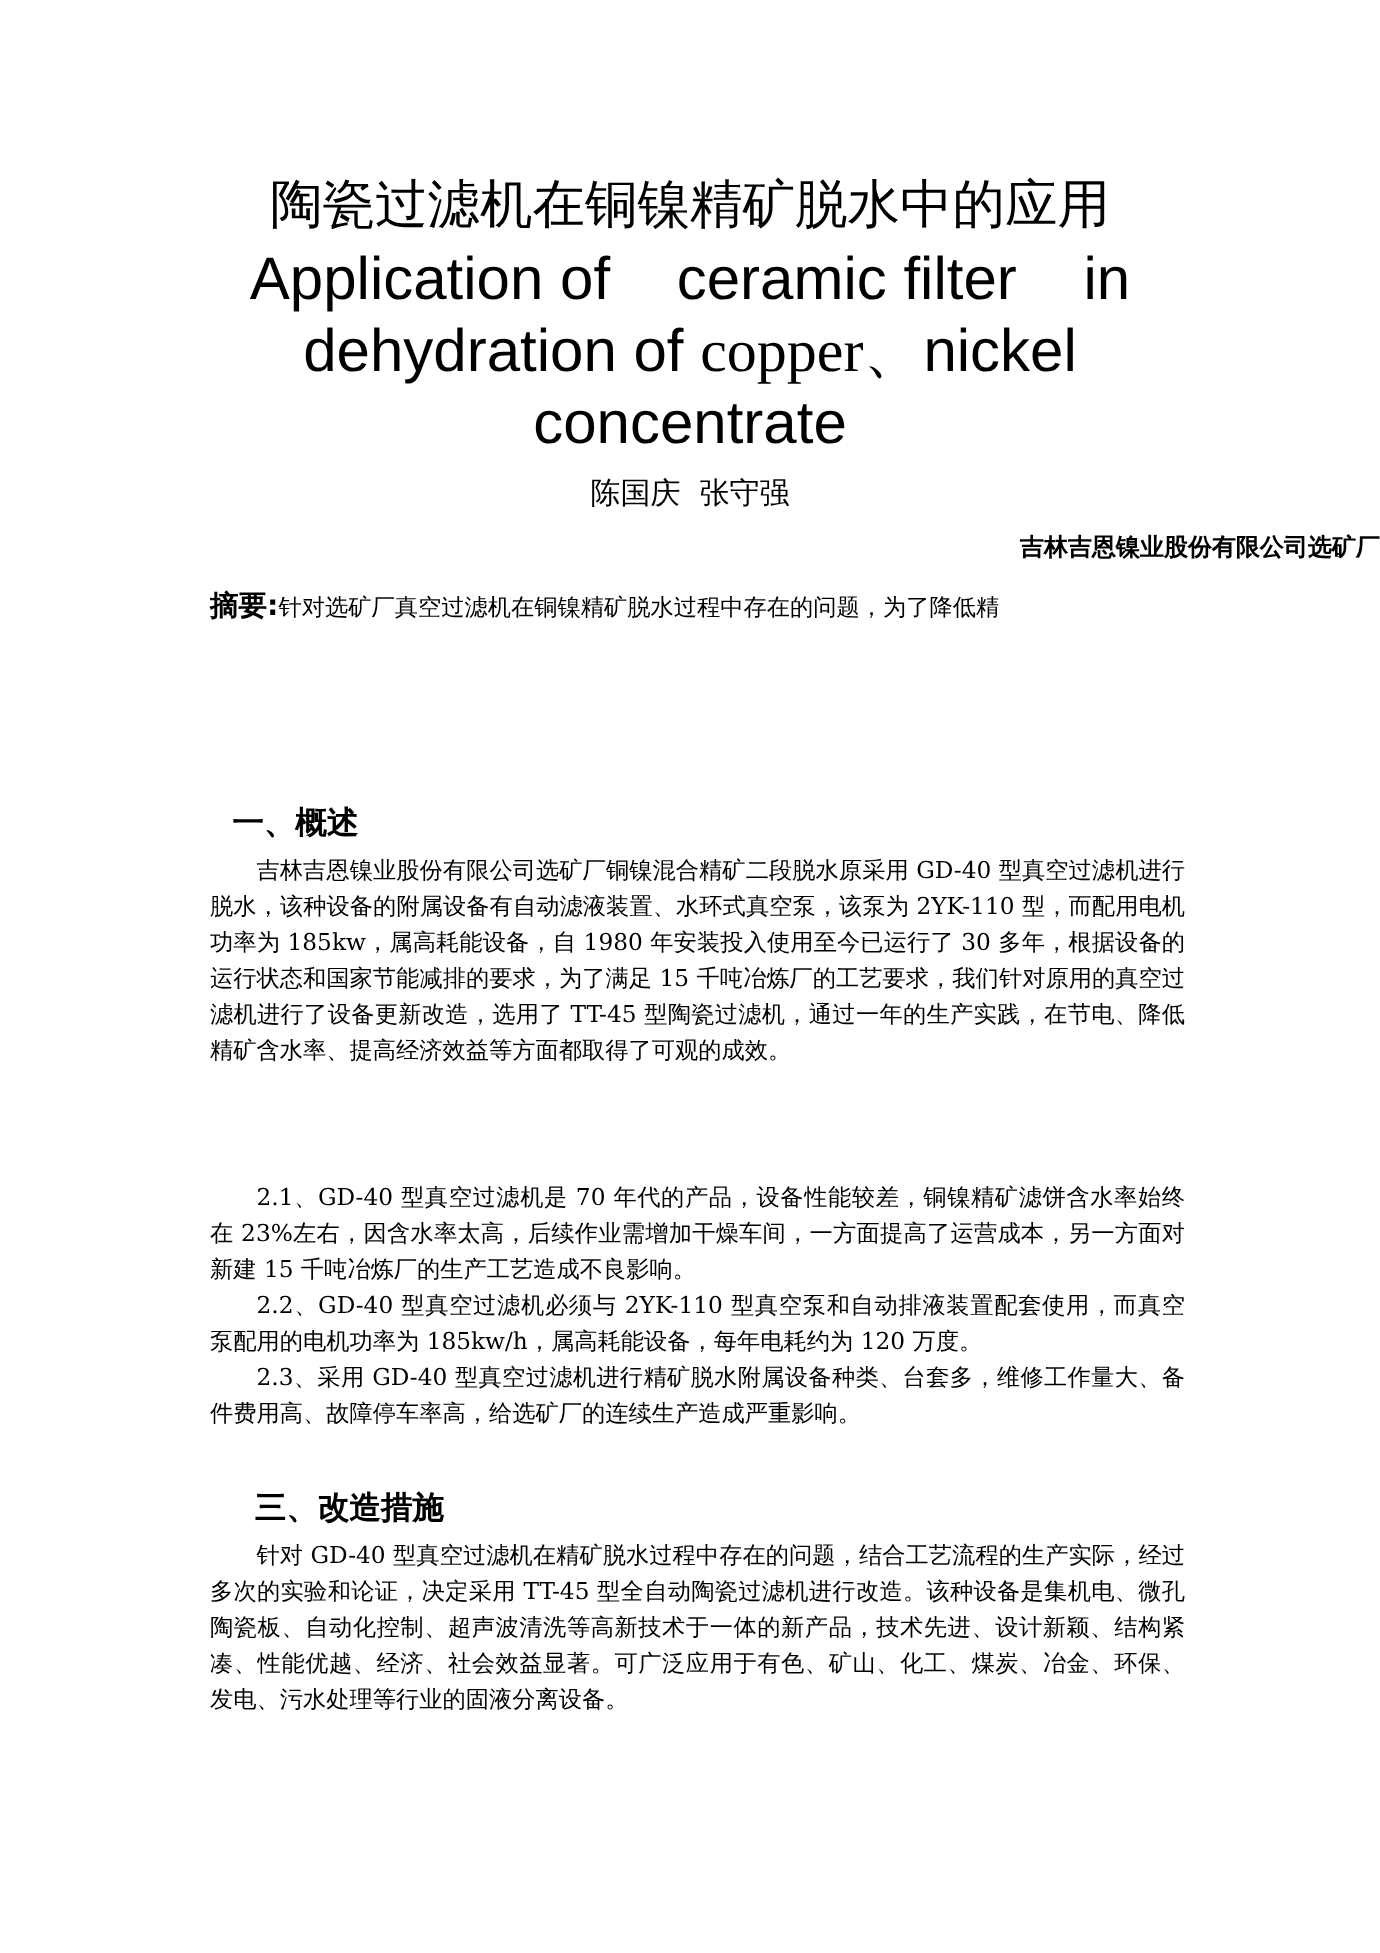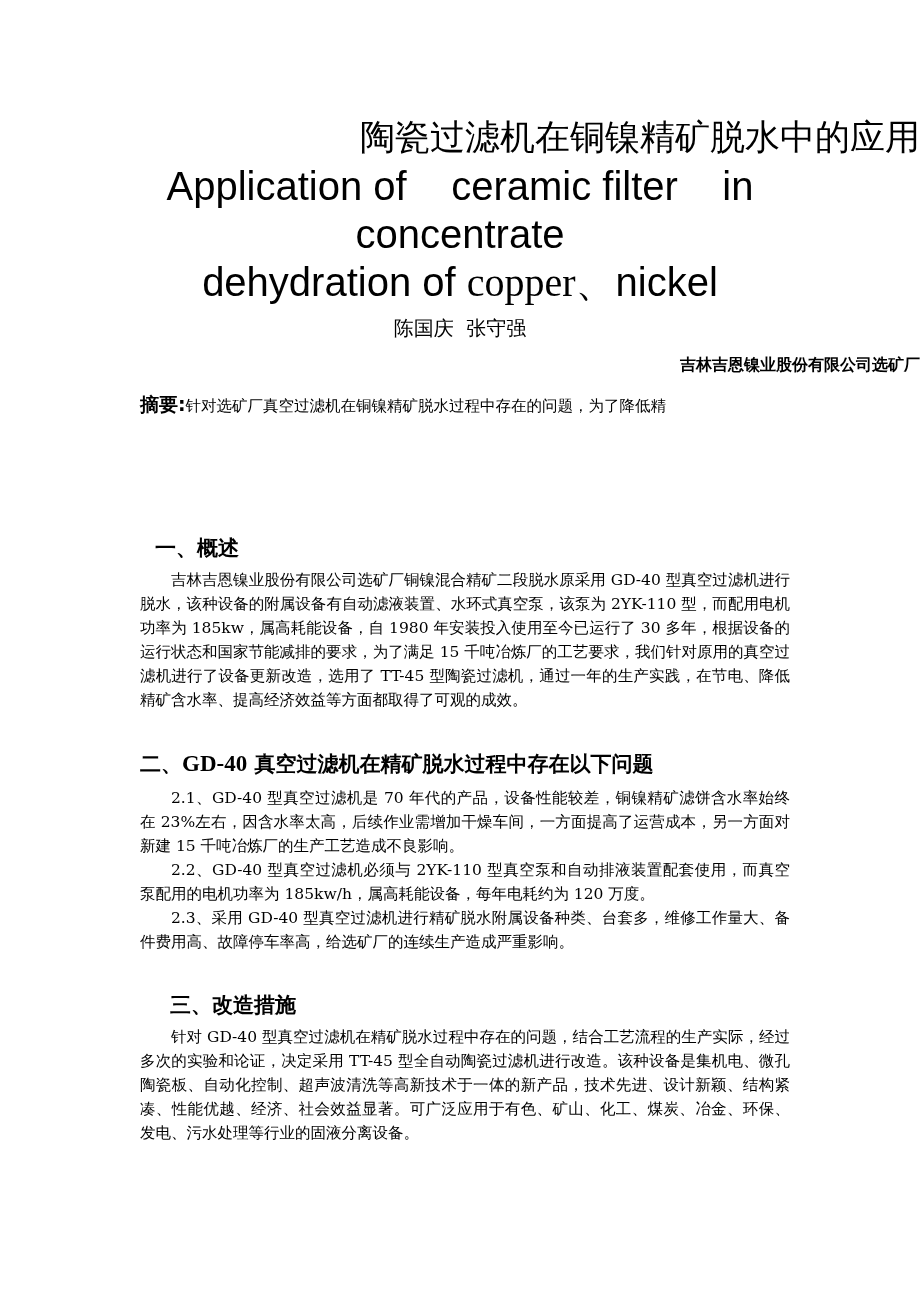--- a/index.html
+++ b/index.html
@@ -1,19 +1,19 @@
 <!DOCTYPE html>
 <html><head>
 <meta charset="utf-8">
 <style>
   html, body { margin: 0; padding: 0; background: #ffffff; }
   body { width: 920px; height: 1302px; position: relative; overflow: hidden; color: #000; }
   .page { position: absolute; left: 0; top: 0; width: 920px; height: 1302px; }
   .title-cn {
-    position: absolute; left: 0; width: 920px; top: 113px; text-align: right;
+    position: absolute; left: 0; width: 920px; top: 113px; text-align: center;
     font-family: "DejaVu Sans", sans-serif; font-size: 35px; line-height: 48px; font-weight: normal;
   }
   .title-en {
     position: absolute; left: 0; width: 920px; top: 162px; text-align: center;
     font-family: "Liberation Sans", sans-serif; font-size: 40px; line-height: 48px;
   }
   .title-en .serif { font-family: "Liberation Serif", serif; }
   .authors {
     position: absolute; left: 0; width: 920px; top: 314px; text-align: center;
     font-family: "DejaVu Sans", sans-serif; font-size: 20px; line-height: 28px;
@@ -39,42 +39,39 @@
 </style>
 </head>
 <body>
 
 <div class="page">
 
   <div class="title-cn">陶瓷过滤机在铜镍精矿脱水中的应用</div>
 
   <div class="title-en">
     <div style="white-space:pre;">Application of    ceramic filter    in</div>
+    <div style="white-space:pre;"><span>dehydration of </span><span class="serif">copper、</span><span>nickel</span></div>
     <div>concentrate</div>
-    <div style="white-space:pre;"><span>dehydration of </span><span class="serif">copper、</span><span>nickel</span></div>
   </div>
 
   <div class="authors" style="white-space:pre;">陈国庆  张守强</div>
   <div class="affil">吉林吉恩镍业股份有限公司选矿厂</div>
 
   <div class="block abstract">
     <div class="line1">
       <span class="label">摘要:</span><span>针对选矿厂真空过滤机在铜镍精矿脱水过程中存在的问题，为了降低精</span>
     </div>
   </div>
 
 
   <h2 class="h-1">一、概述</h2>
   <div class="block sec1">
     <p class="para">吉林吉恩镍业股份有限公司选矿厂铜镍混合精矿二段脱水原采用 GD-40 型真空过滤机进行脱水，该种设备的附属设备有自动滤液装置、水环式真空泵，该泵为 2YK-110 型，而配用电机功率为 185kw，属高耗能设备，自 1980 年安装投入使用至今已运行了 30 多年，根据设备的运行状态和国家节能减排的要求，为了满足 15 千吨冶炼厂的工艺要求，我们针对原用的真空过滤机进行了设备更新改造，选用了 TT-45 型陶瓷过滤机，通过一年的生产实践，在节电、降低精矿含水率、提高经济效益等方面都取得了可观的成效。</p>
   </div>
 
-  <h2 class="h-2">
-    <span>二、</span><span class="latin">GD-40</span><span> 真空过滤机在精矿脱水过程中存在以下问题</span>
-  </h2>
   <div class="block sec2">
     <p class="para">2.1、GD-40 型真空过滤机是 70 年代的产品，设备性能较差，铜镍精矿滤饼含水率始终在 23%左右，因含水率太高，后续作业需增加干燥车间，一方面提高了运营成本，另一方面对新建 15 千吨冶炼厂的生产工艺造成不良影响。</p>
     <p class="para">2.2、GD-40 型真空过滤机必须与 2YK-110 型真空泵和自动排液装置配套使用，而真空泵配用的电机功率为 185kw/h，属高耗能设备，每年电耗约为 120 万度。</p>
     <p class="para">2.3、采用 GD-40 型真空过滤机进行精矿脱水附属设备种类、台套多，维修工作量大、备件费用高、故障停车率高，给选矿厂的连续生产造成严重影响。</p>
   </div>
 
   <h2 class="h-3">三、改造措施</h2>
   <div class="block sec3">
     <p class="para">针对 GD-40 型真空过滤机在精矿脱水过程中存在的问题，结合工艺流程的生产实际，经过多次的实验和论证，决定采用 TT-45 型全自动陶瓷过滤机进行改造。该种设备是集机电、微孔陶瓷板、自动化控制、超声波清洗等高新技术于一体的新产品，技术先进、设计新颖、结构紧凑、性能优越、经济、社会效益显著。可广泛应用于有色、矿山、化工、煤炭、冶金、环保、发电、污水处理等行业的固液分离设备。</p>
   </div>

